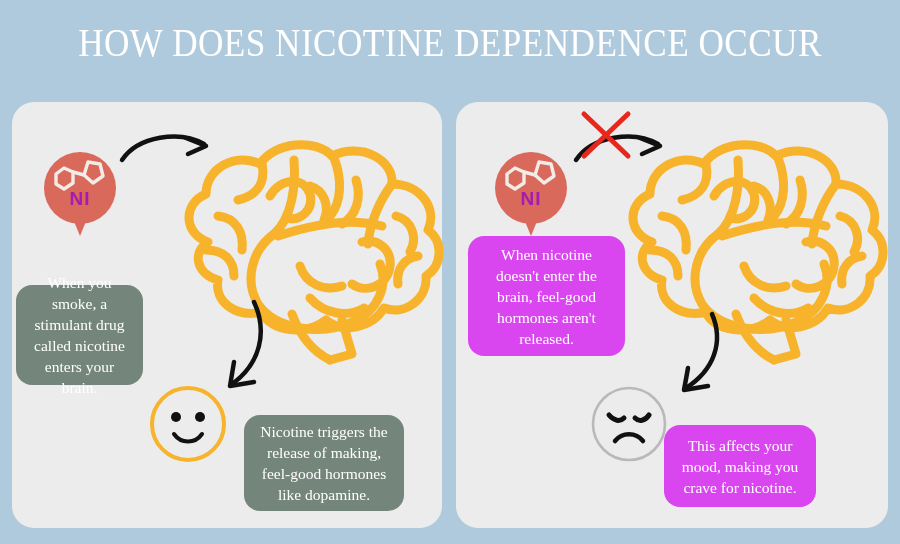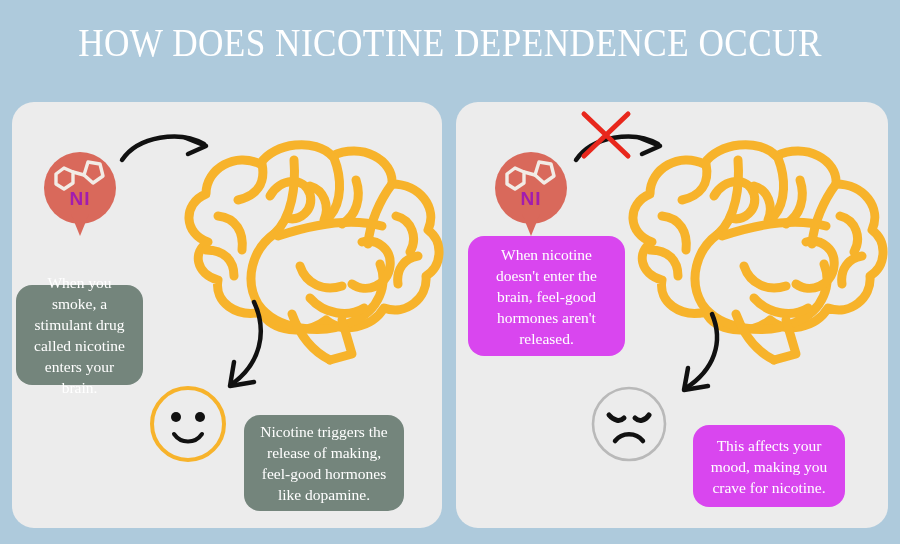--- a/index.html
+++ b/index.html
@@ -107,21 +107,21 @@
     box-sizing: border-box;
     padding: 8px 10px;
   }
   .caption.sage { background: #74857c; }
   .caption.blue { background: #d946ef; }
 
   
   .cap-l1 { left: 16px;  top: 256px; width: 127px; height: 100px; margin-top: 29px; }
   .cap-l2 { left: 244px; top: 415px; width: 160px; height: 96px; }
   .cap-r1 { left: 468px; top: 236px; width: 157px; height: 120px; }
-  .cap-r2 { left: 693px; top: 425px; width: 152px; height: 82px; }
+  .cap-r2 { left: 664px; top: 425px; width: 152px; height: 82px; }
 
   
   .face {
     position: absolute;
     width: 80px;
     height: 80px;
   }
   .face-happy { left: 148px; top: 384px; }
   .face-sad   { left: 589px; top: 384px; }
 

